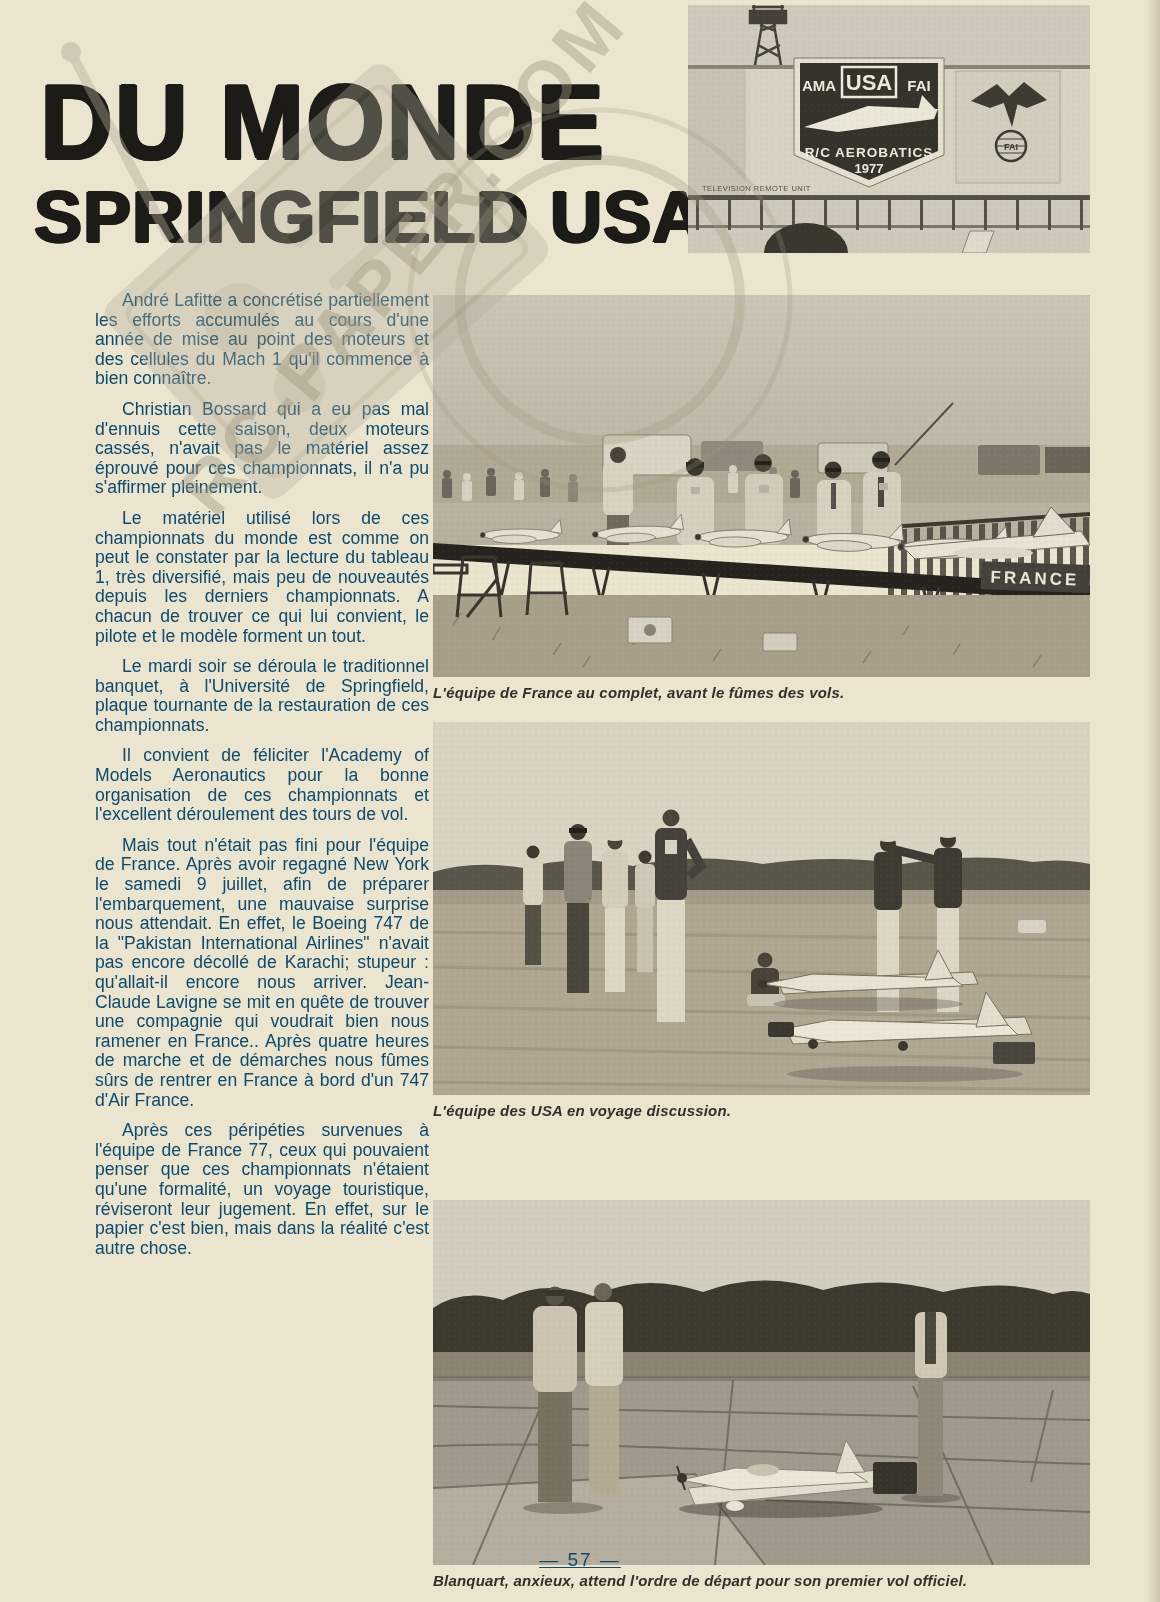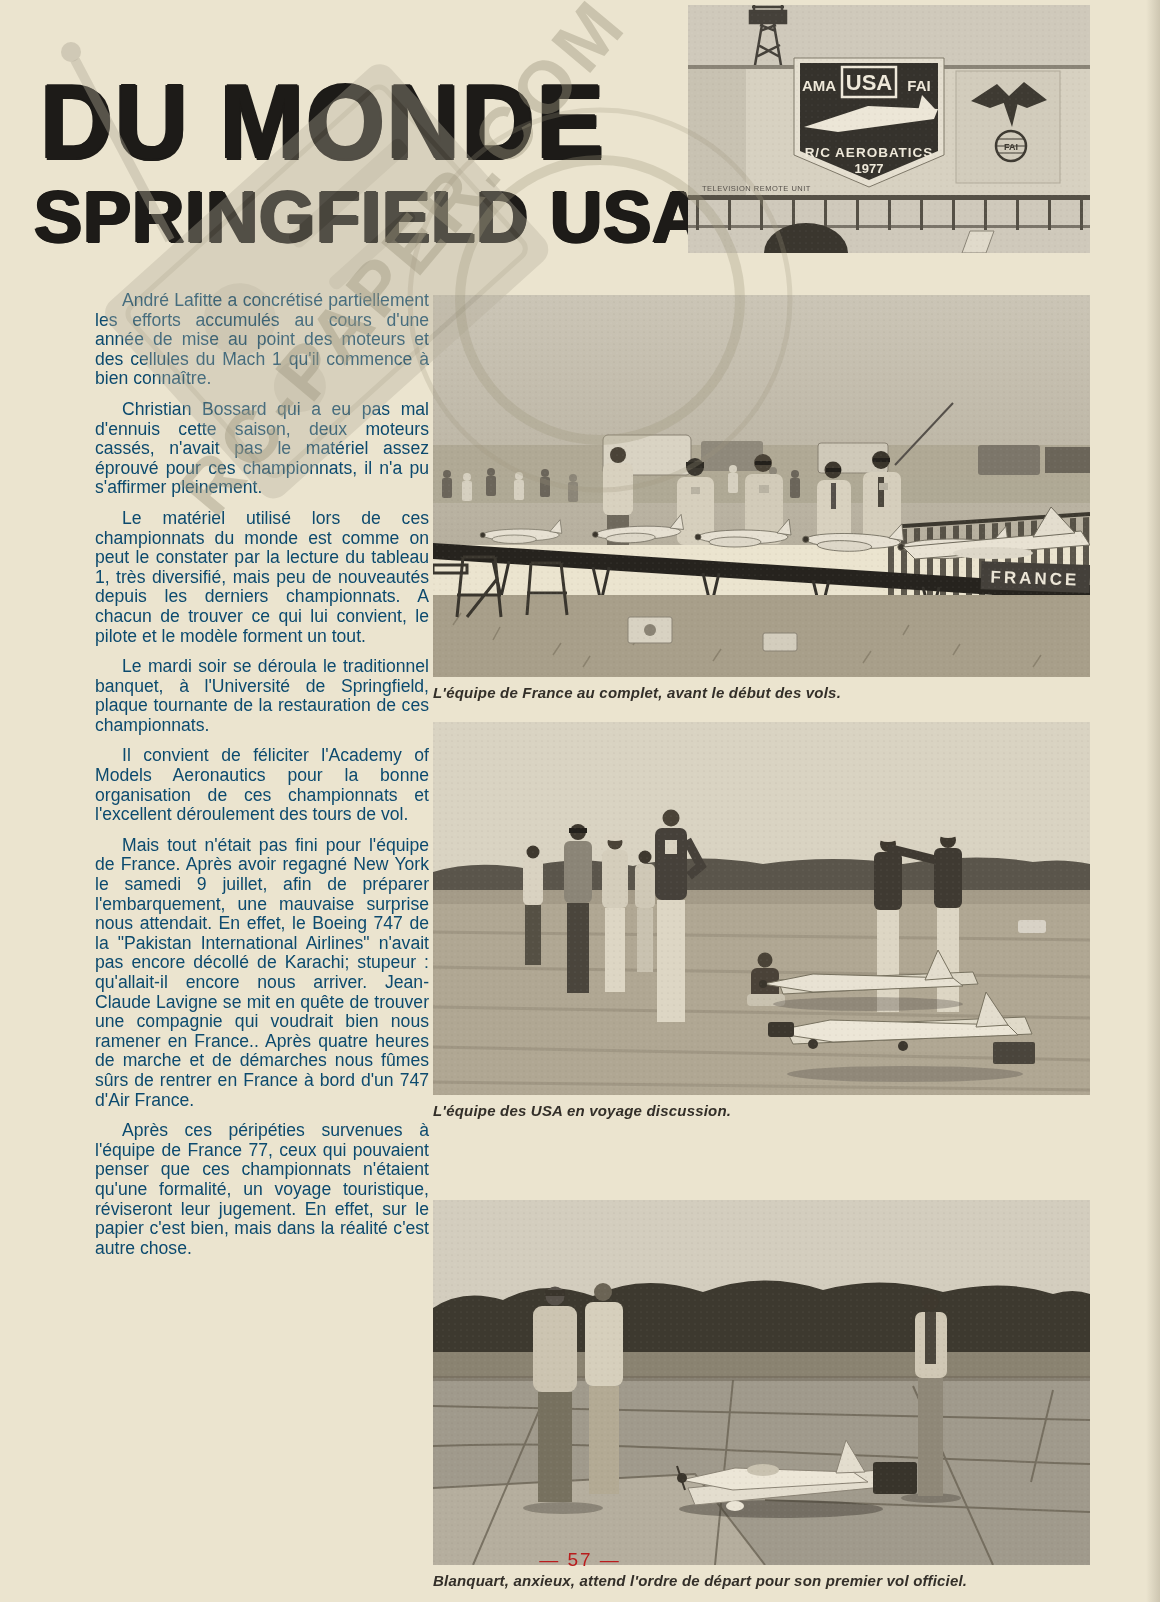--- a/index.html
+++ b/index.html
@@ -28,21 +28,21 @@
   }
   #article p{margin:0 0 11px 0;text-indent:27px;}
   figure{position:absolute;margin:0;}
   figure svg{display:block;}
   figcaption{
     margin-top:7px;font-size:15px;font-weight:bold;font-style:italic;
     color:#332f29;letter-spacing:.2px;
   }
   #page-number{
     position:absolute;left:0;right:0;top:1549px;text-align:center;
-    font-size:19px;color:#b91c1c;letter-spacing:2px;
+    font-size:19px;color:#0c4a6e;letter-spacing:2px;text-decoration:underline;
   }
   #watermark{position:absolute;left:0;top:0;pointer-events:none;}
   .svgtext{font-family:"Liberation Sans",sans-serif;}
 </style>
 </head>
 <body>
 
 <div id="title1" class="title">DU MONDE</div>
 <div id="title2" class="title">SPRINGFIELD USA</div>
 
@@ -232,21 +232,21 @@
       <rect x="96,270" y="270" width="34" height="8" fill="#55504400"></rect>
       <path d="M98,268 l-4,52 M128,268 l6,52 M94,298 l40,0 M98,268 l30,0"></path>
     </g>
     <g>
       <rect x="195" y="322" width="44" height="26" rx="2" fill="#d8d2c2" stroke="#8a8374"></rect>
       <circle cx="217" cy="335" r="6" fill="#8a8374"></circle>
       <rect x="330" y="338" width="34" height="18" rx="2" fill="#d3cdbd" stroke="#8a8374"></rect>
     </g>
     <rect width="657" height="382" fill="url(#gr1)"></rect>
   </svg>
-  <figcaption>L'équipe de France au complet, avant le début des vols.</figcaption>
+  <figcaption>L'équipe de France au complet, avant le fûmes des vols.</figcaption>
 </figure>
 
 <figure style="left:433px;top:722px;">
   <svg width="657" height="373" viewBox="0 0 657 373">
     <defs>
       <pattern id="gr2" patternUnits="userSpaceOnUse" width="6" height="6">
         <circle cx="1" cy="1" r="0.6" fill="rgba(60,50,30,0.15)"></circle>
         <circle cx="4" cy="4" r="0.5" fill="rgba(255,255,245,0.15)"></circle>
       </pattern>
     </defs>

